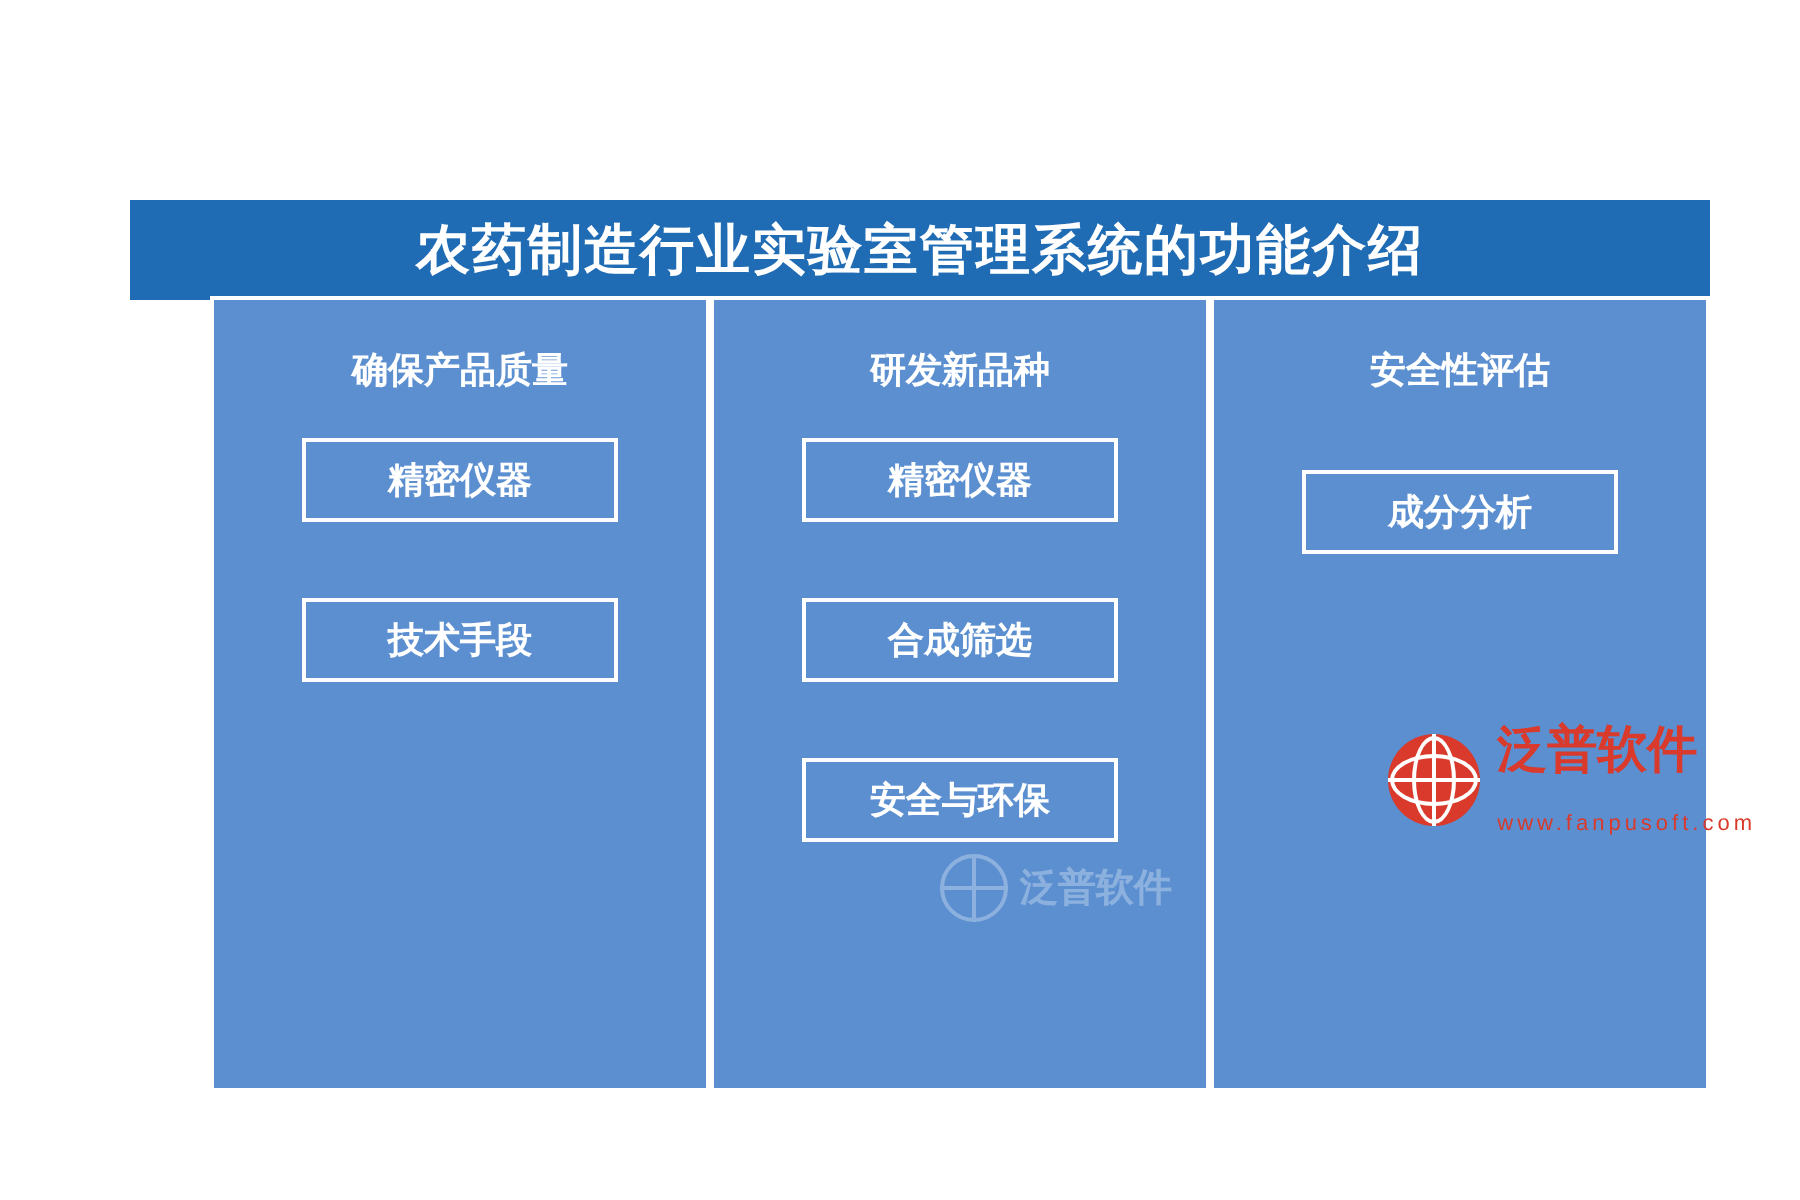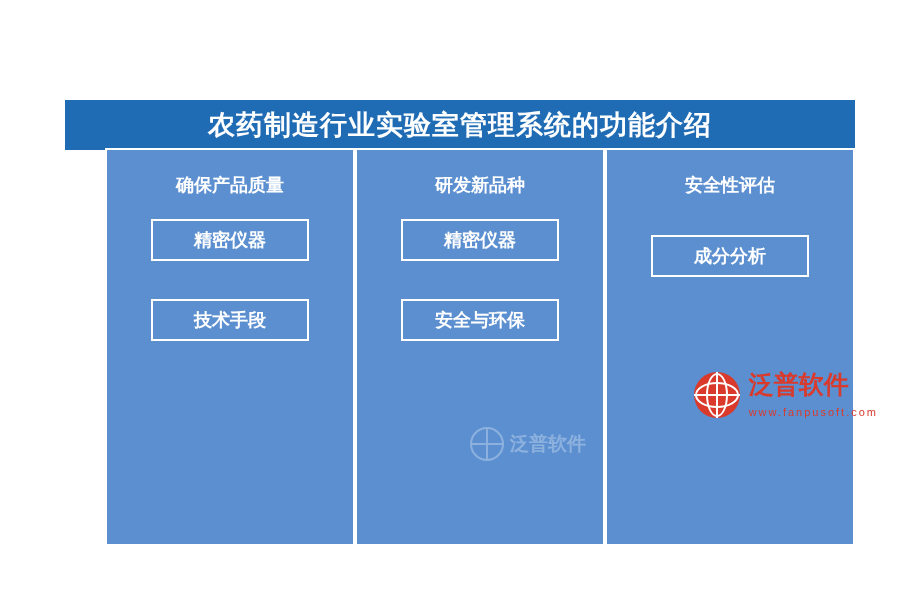--- a/index.html
+++ b/index.html
@@ -192,21 +192,21 @@
     font-weight: bold;
     line-height: 1.05;
     font-family: "DejaVu Sans", "Liberation Sans", sans-serif;
     white-space: nowrap;
   }
   .logo-en {
     color: #d93a2b;
     font-size: 11px;
     letter-spacing: 2px;
     line-height: 1.1;
-    margin-top: 8px;
+    margin-top: 18px;
     font-family: "Liberation Sans", sans-serif;
     white-space: nowrap;
   }
 </style>
 </head>
 <body>
 
 <div class="canvas">
 
   <div class="title-banner">
@@ -217,20 +217,21 @@
 
     <div class="column">
       <div class="col-heading">确保产品质量</div>
       <div class="item-box">精密仪器</div>
       <div class="item-box spaced">技术手段</div>
     </div>
 
     <div class="column">
       <div class="col-heading">研发新品种</div>
       <div class="item-box">精密仪器</div>
+      <div class="item-box spaced">合成筛选</div>
       <div class="item-box spaced">安全与环保</div>
     </div>
 
     <div class="column">
       <div class="col-heading">安全性评估</div>
       <div class="item-box spaced">成分分析</div>
     </div>
 
   </div>
 

